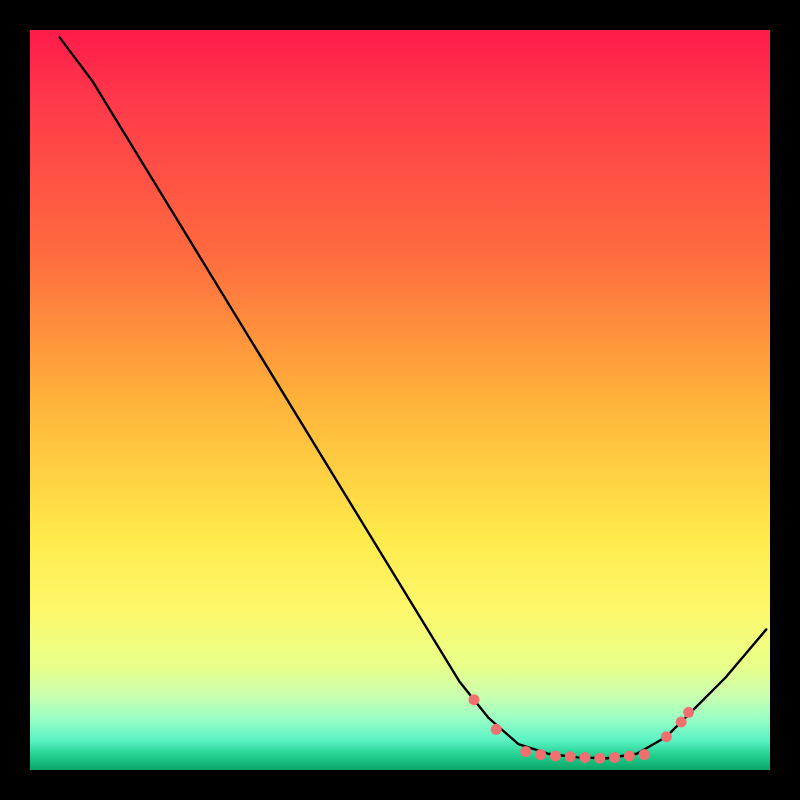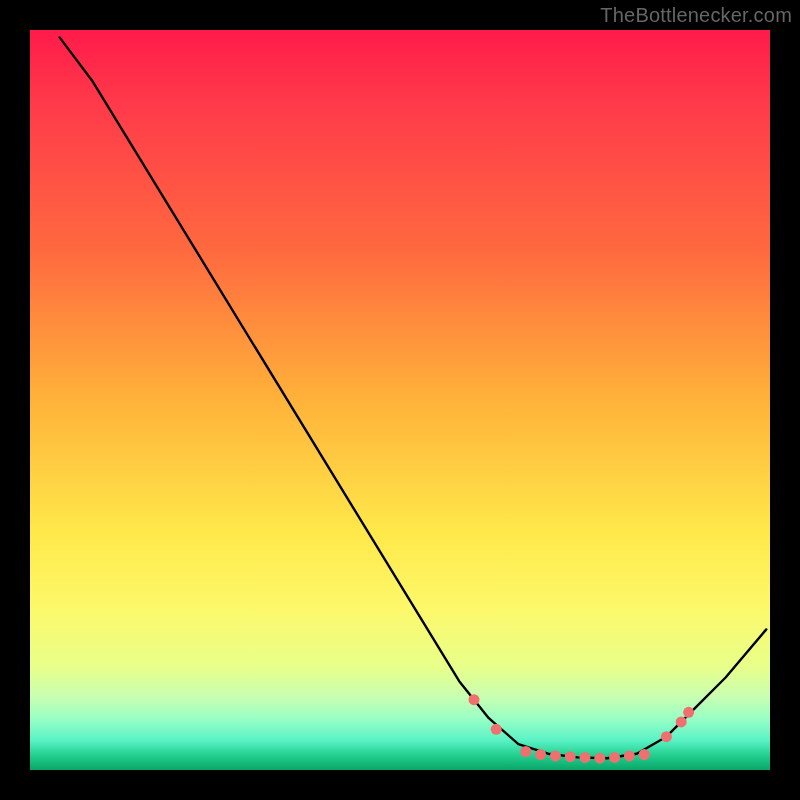--- a/index.html
+++ b/index.html
@@ -81,14 +81,13 @@
         <circle cx="569.8" cy="728.2" r="5.5" fill="#f07070"></circle>
         <circle cx="584.6" cy="727.4" r="5.5" fill="#f07070"></circle>
         <circle cx="599.4" cy="725.9" r="5.5" fill="#f07070"></circle>
         <circle cx="614.2" cy="724.5" r="5.5" fill="#f07070"></circle>
         <circle cx="636.4" cy="706.7" r="5.5" fill="#f07070"></circle>
         <circle cx="651.2" cy="691.9" r="5.5" fill="#f07070"></circle>
         <circle cx="658.6" cy="682.3" r="5.5" fill="#f07070"></circle>
       </g>
   </svg>
 
-  <div class="attribution">TheBottlenecker.com</div>
 </div>
 
 </body></html>

